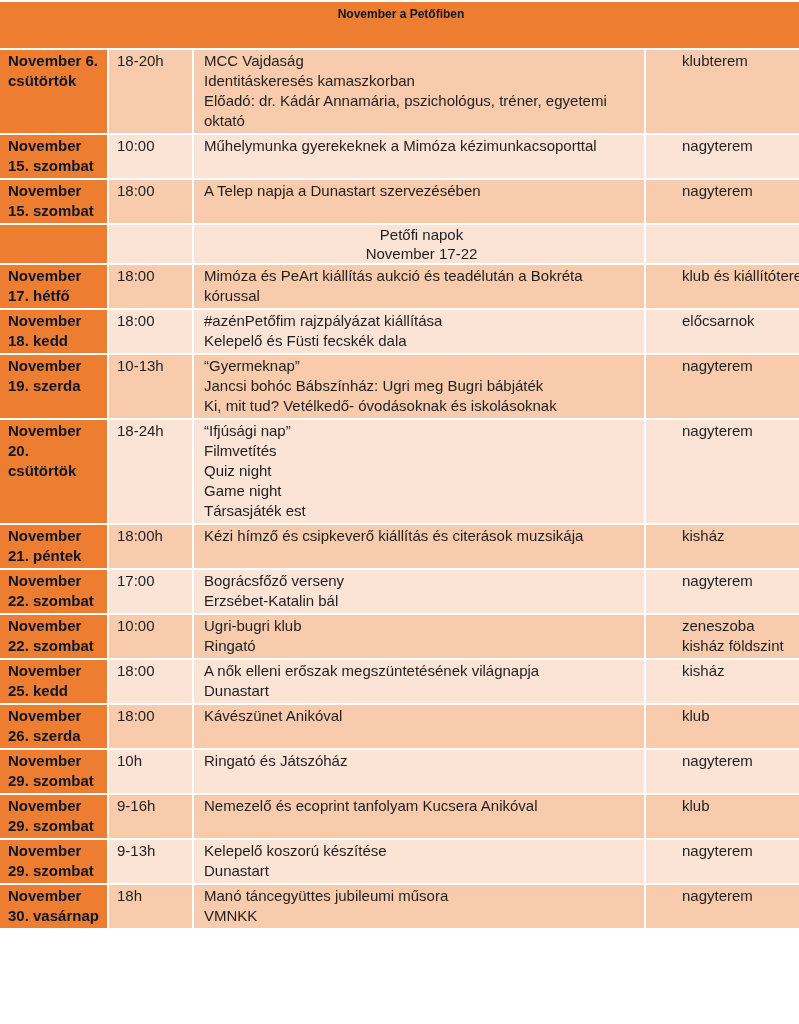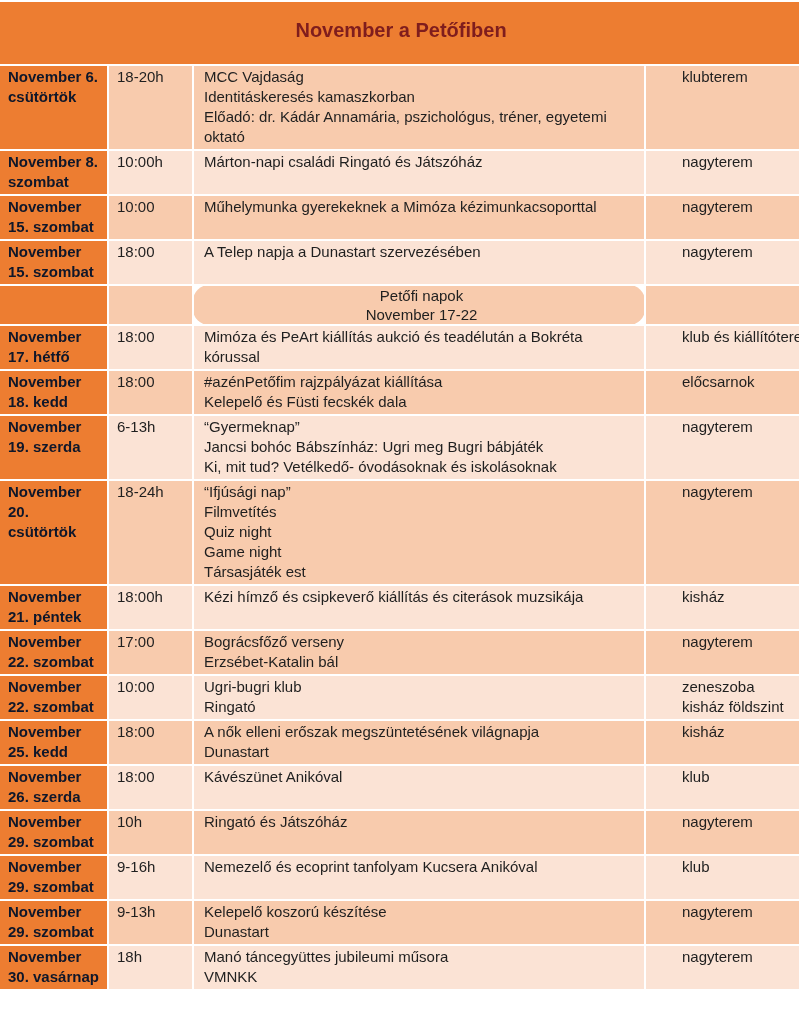--- a/index.html
+++ b/index.html
@@ -27,26 +27,26 @@
     overflow: hidden;
   }
   
   table.events td:first-child { border-left: none; }
   table.events td:last-child  { border-right: none; }
   thead td { border-top: none; }
 
   
   thead td.title-cell {
     background: #ED7D31;
-    color: #7f1d1d;
+    color: #0f172a;
     font-weight: bold;
     text-align: center;
-    font-size: 20px;
+    font-size: 12px;
     height: 42px;
-    padding-top: 18px;
+    padding-top: 2px;
     vertical-align: top;
     border-left: none;
     border-right: none;
   }
 
   
   tbody tr:nth-child(odd)  td { background: #F8CBAD; }
   tbody tr:nth-child(even) td { background: #FBE3D5; }
 
   
@@ -56,21 +56,21 @@
     font-weight: bold;
     white-space: pre-line;
     padding-right: 2px;
   }
   tbody td.time-cell  { white-space: pre; }
   tbody td.event-cell { white-space: pre-line; padding-left: 10px; }
   tbody td.loc-cell   { white-space: pre; padding-left: 36px; }
 
   
   tr.section-row td { line-height: 19px; padding-top: 0; padding-bottom: 0; height: 38px; }
-  tr.section-row td.event-cell { text-align: center; border-radius: 16px; }
+  tr.section-row td.event-cell { text-align: center; }
 </style>
 </head>
 <body>
 
 <div class="page">
   <table class="events">
     <colgroup>
       <col style="width:108px">
       <col style="width:85px">
       <col style="width:452px">
@@ -85,27 +85,20 @@
       <tr>
         <td class="date-cell">November 6.
 csütörtök</td>
         <td class="time-cell">18-20h</td>
         <td class="event-cell">MCC Vajdaság
 Identitáskeresés kamaszkorban
 Előadó: dr. Kádár Annamária, pszichológus, tréner, egyetemi oktató</td>
         <td class="loc-cell">klubterem</td>
       </tr>
       <tr>
-        <td class="date-cell">November 8.
-szombat</td>
-        <td class="time-cell">10:00h</td>
-        <td class="event-cell">Márton-napi családi Ringató és Játszóház</td>
-        <td class="loc-cell">nagyterem</td>
-      </tr>
-      <tr>
         <td class="date-cell">November
 15. szombat</td>
         <td class="time-cell">10:00</td>
         <td class="event-cell">Műhelymunka gyerekeknek a Mimóza kézimunkacsoporttal</td>
         <td class="loc-cell">nagyterem</td>
       </tr>
       <tr>
         <td class="date-cell">November
 15. szombat</td>
         <td class="time-cell">18:00</td>
@@ -130,21 +123,21 @@
         <td class="date-cell">November
 18. kedd</td>
         <td class="time-cell">18:00</td>
         <td class="event-cell">#azénPetőfim rajzpályázat kiállítása
 Kelepelő és Füsti fecskék dala</td>
         <td class="loc-cell">előcsarnok</td>
       </tr>
       <tr>
         <td class="date-cell">November
 19. szerda</td>
-        <td class="time-cell">6-13h</td>
+        <td class="time-cell">10-13h</td>
         <td class="event-cell">“Gyermeknap”
 Jancsi bohóc Bábszínház: Ugri meg Bugri bábjáték
 Ki, mit tud? Vetélkedő- óvodásoknak és iskolásoknak</td>
         <td class="loc-cell">nagyterem</td>
       </tr>
       <tr>
         <td class="date-cell">November
 20.
 csütörtök</td>
         <td class="time-cell">18-24h</td>

